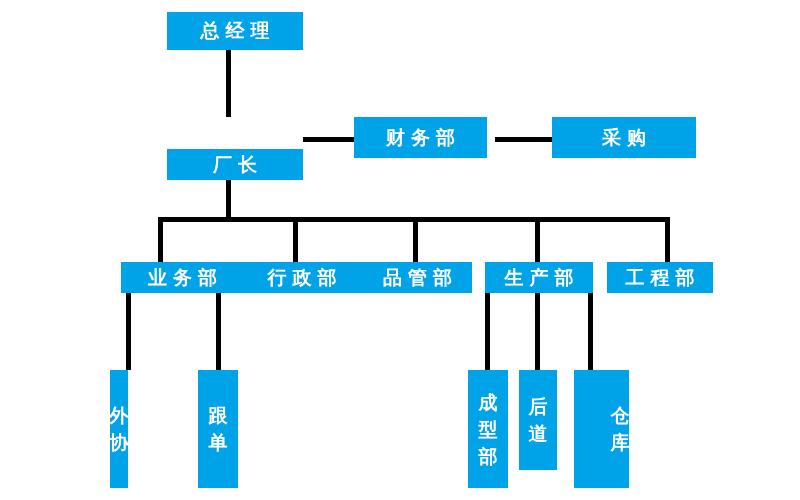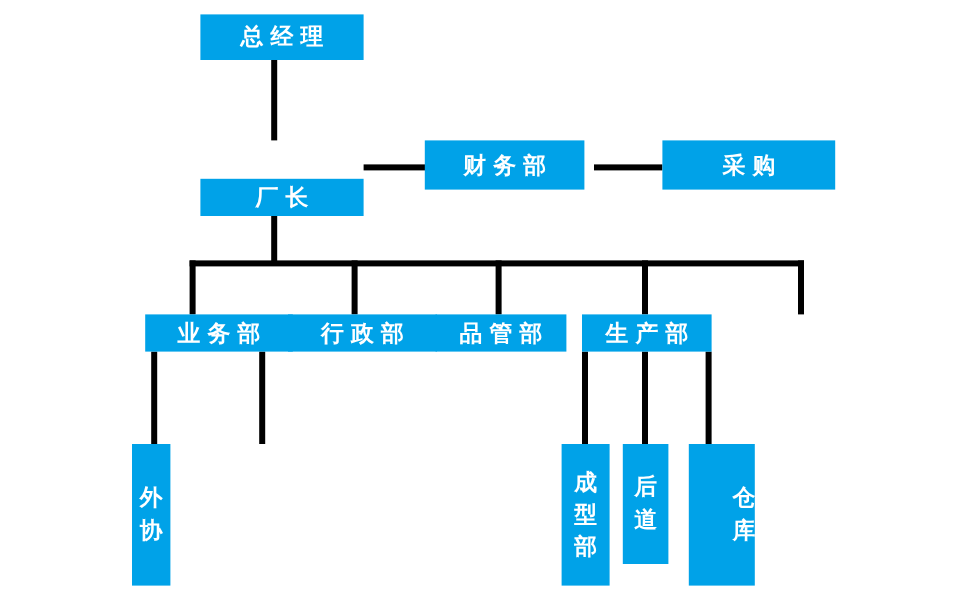--- a/index.html
+++ b/index.html
@@ -72,19 +72,21 @@
   <div class="node" style="left:167px; top:12px;  width:136px; height:38px;">总经理</div>
 
   <div class="node" style="left:167px; top:117px; width:136px; height:31px;margin-top:32px;">厂长</div>
   <div class="node" style="left:354px; top:117px; width:133px; height:41px;">财务部</div>
   <div class="node" style="left:552px; top:117px; width:144px; height:41px;text-align:center;">采购</div>
 
   <div class="node" style="left:121px; top:262px; width:123px; height:31px;">业务部</div>
   <div class="node" style="left:240px; top:262px; width:124px; height:31px;">行政部</div>
   <div class="node" style="left:485px; top:262px; width:108px; height:31px;">生产部</div>
   <div class="node" style="left:363px; top:262px; width:109px; height:31px;">品管部</div>
+  <div class="node" style="left:607px; top:262px; width:106px; height:31px;">工程部</div>
 
-  <div class="node node-v" style="left:110px; top:370px; width:32px; height:118px;">外协</div>
+  <div class="node node-v" style="left:110px; top:370px; width:18px; height:118px;">外协</div>
+  <div class="node node-v" style="left:198px; top:370px; width:40px; height:118px;">跟单</div>
   <div class="node node-v" style="left:468px; top:370px; width:40px; height:118px;">成型部</div>
   <div class="node node-v" style="left:519px; top:370px; width:38px; height:100px;">后道</div>
   <div class="node node-v" style="left:574px; top:370px; width:39px; height:118px;padding-left:46px;">仓库</div>
 
 </div>
 
 </body></html>

